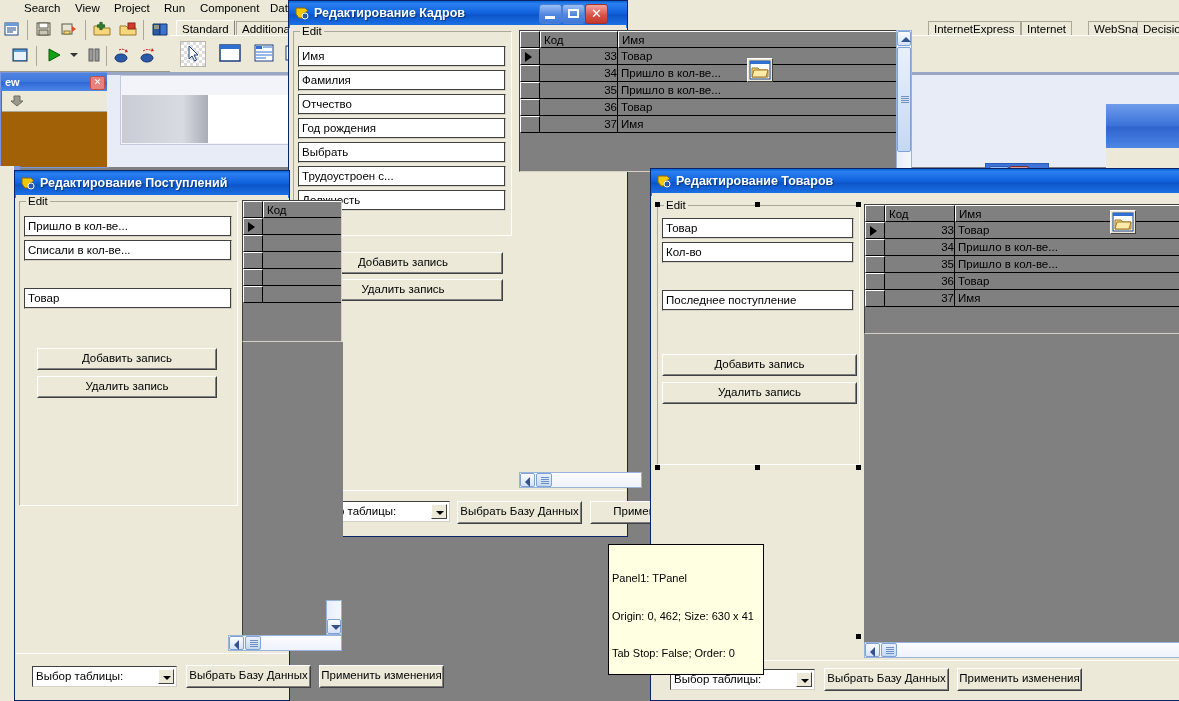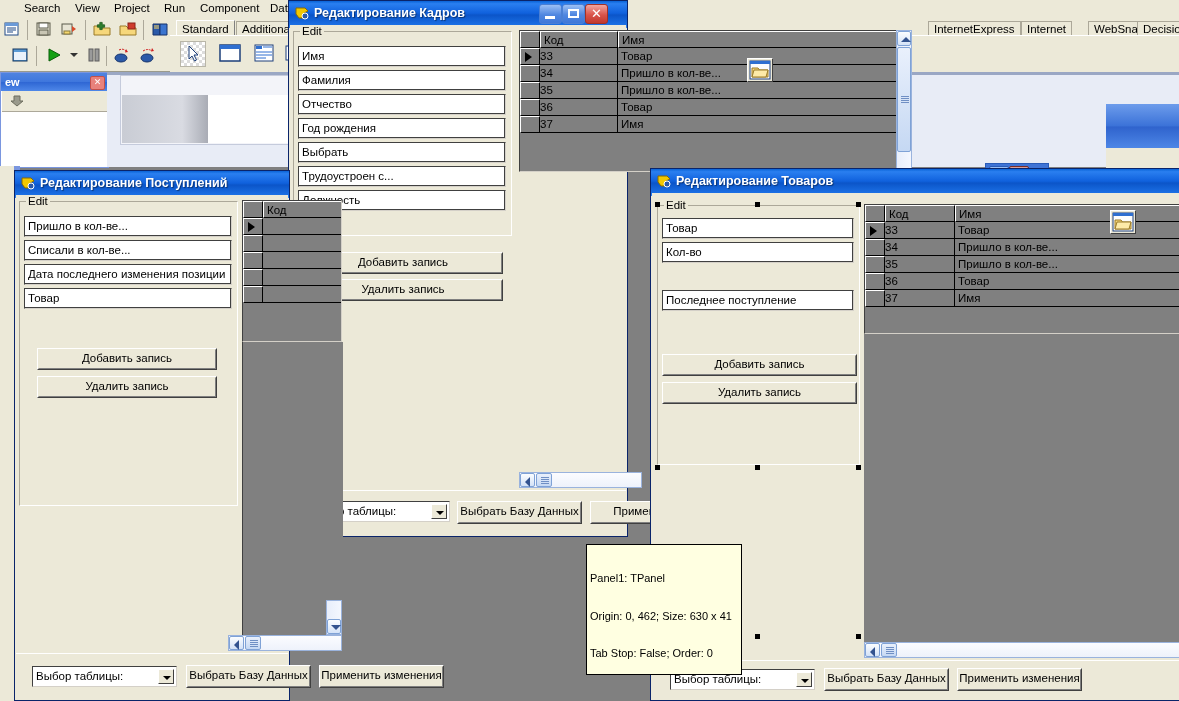--- a/index.html
+++ b/index.html
@@ -22,21 +22,21 @@
   .glyph{position:absolute;left:3px;top:3px;width:18px;height:16px;}
 
   
   #palette{position:absolute;left:170px;top:18px;width:1009px;height:53px;background:#ece9d8;}
   .ptab{position:absolute;top:3px;height:15px;line-height:15px;font-size:11.5px;
         background:#ece9d8;border:1px solid #aca899;border-bottom:none;padding:0 5px;color:#000;}
   .ptab.active{background:#ece9d8;border-color:#fff #808080 #ece9d8 #fff;top:2px;height:17px;line-height:16px;font-weight:normal;}
   .pal-ico{position:absolute;top:5px;width:24px;height:24px;}
 
   
-  #treeview-panel{left:0;top:72px;width:107px;height:94px;background:#ffffff;border:1px solid #7a96df;}
+  #treeview-panel{left:0;top:72px;width:107px;height:94px;background:#a16207;border:1px solid #7a96df;}
   #treeview-title{position:absolute;left:0;top:0;width:107px;height:18px;
       background:linear-gradient(to bottom,#4f83e0,#3f77dd 48%,#2f67d4 52%,#4e87e8);color:#fff;
       font-size:11px;font-weight:bold;line-height:18px;padding-left:4px;box-sizing:border-box;}
   #treeview-close{position:absolute;right:3px;top:3px;width:13px;height:12px;background:#e8827c;
       border:1px solid #c2504a;border-radius:2px;color:#fff;font-size:9px;font-weight:bold;
       text-align:center;line-height:11px;}
   #treeview-tb{position:absolute;left:1px;top:18px;width:105px;height:20px;background:#ece9d8;border-bottom:1px solid #aca899;}
   #treeview-body{position:absolute;left:1px;top:39px;width:105px;height:54px;background:#fff;}
   #treeview-item{position:absolute;left:2px;top:12px;font-size:11px;}
 
@@ -104,21 +104,21 @@
   .combo-btn:after{content:"";position:absolute;left:4px;top:6px;border-left:4px solid transparent;
       border-right:4px solid transparent;border-top:4px solid #000;}
 
   
   .grid{position:absolute;background:#808080;border:1px solid #404040;
       border-right-color:#d4d0c8;border-bottom-color:#d4d0c8;box-sizing:border-box;overflow:hidden;}
   .gcell{position:absolute;box-sizing:border-box;font-size:11.5px;line-height:16px;
       border-right:1px solid #000;border-bottom:1px solid #000;overflow:hidden;white-space:nowrap;}
   .gh{background:#808080;border-top:1px solid #fff;border-left:1px solid #fff;padding-left:3px;}
   .gd{background:#808080;padding-left:3px;}
-  .gd.num{padding-right:12px;padding-left:0;}
+  .gd.num{text-align:right;padding-right:0;padding-left:0;}
   .gind{background:#808080;border-top:1px solid #fff;border-left:1px solid #fff;}
   .arrowcur{position:absolute;left:4px;top:3px;width:0;height:0;border-top:5px solid transparent;
       border-bottom:5px solid transparent;border-left:7px solid #000;}
 
   
   .vsb{position:absolute;width:16px;background:linear-gradient(to right,#e8eefb,#f4f7fe);
       border:1px solid #9ab3dd;box-sizing:border-box;}
   .hsb{position:absolute;height:16px;background:linear-gradient(to bottom,#fbfcff,#eef2fb);
       border:1px solid #9ab3dd;box-sizing:border-box;}
   .sbbtn{position:absolute;background:linear-gradient(to bottom,#fbfdff,#d4e2f7);
@@ -424,21 +424,20 @@
       <circle cx="11" cy="11" r="3" fill="#2a59a8" stroke="#fff"></circle>
     </svg>
     <span class="txt">Редактирование Поступлений</span>
   </div>
 
   <div class="client" style="left:1px;top:24px;width:272px;height:504px;">
     <div class="gbox" style="left:3px;top:6px;width:219px;height:305px;">
       <div class="gbox-lbl">Edit</div>
       <div class="edit edit-in" style="left:4px;top:14px;width:208px;height:21px;">Пришло в кол-ве...</div>
       <div class="edit edit-in" style="left:4px;top:38px;width:208px;height:21px;">Списали в кол-ве...</div>
-      <div class="edit edit-in" style="left:4px;top:62px;width:208px;height:21px;">Дата последнего изменения позиции</div>
       <div class="edit edit-in" style="left:4px;top:86px;width:208px;height:21px;">Товар</div>
       <div class="btn" style="left:17px;top:146px;width:180px;height:22px;">Добавить запись</div>
       <div class="btn" style="left:17px;top:174px;width:180px;height:22px;">Удалить запись</div>
     </div>
 
     <div class="grid" style="left:226px;top:5px;width:100px;height:142px;">
       <div class="gcell gind" style="left:0;top:0;width:20px;height:17px;"></div>
       <div class="gcell gh" style="left:20px;top:0;width:80px;height:17px;">Код</div>
       <div class="gcell gind" style="left:0;top:17px;width:20px;height:17px;">
           <span class="arrowcur"></span>
@@ -555,17 +554,17 @@
     <div class="formbottom" style="left:0;top:467px;width:528px;height:39px;">
       <div class="combo" style="left:18px;top:8px;width:145px;height:21px;">Выбор таблицы:
         <span class="combo-btn"></span>
       </div>
       <div class="btn" style="left:172px;top:7px;width:125px;height:23px;">Выбрать Базу Данных</div>
       <div class="btn" style="left:305px;top:7px;width:125px;height:23px;">Применить изменения</div>
     </div>
   </div>
 </div>
 
-<div id="hint" style="left:586px;top:544px;width:148px;">
+<div id="hint" style="left:608px;top:544px;width:148px;">
   <div>Panel1: TPanel</div>
   <div>Origin: 0, 462; Size: 630 x 41</div>
   <div>Tab Stop: False; Order: 0</div>
 </div>
 
 </body></html>

